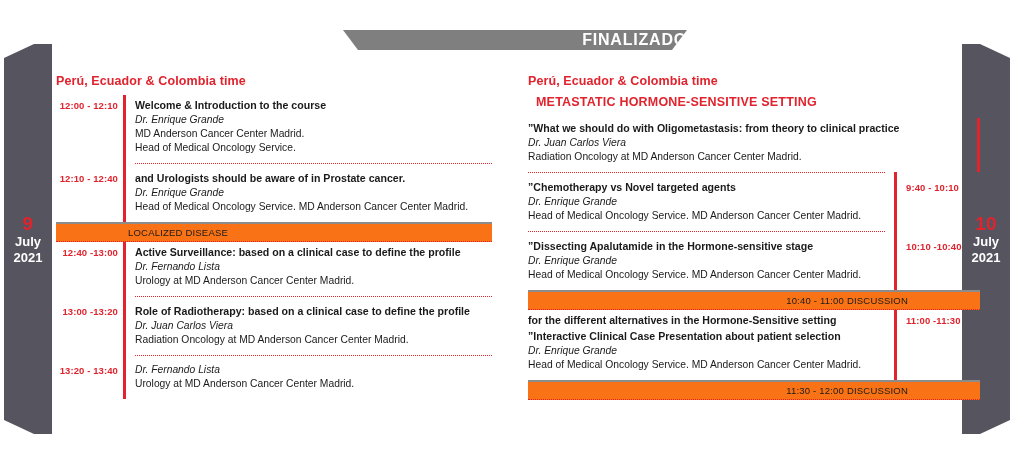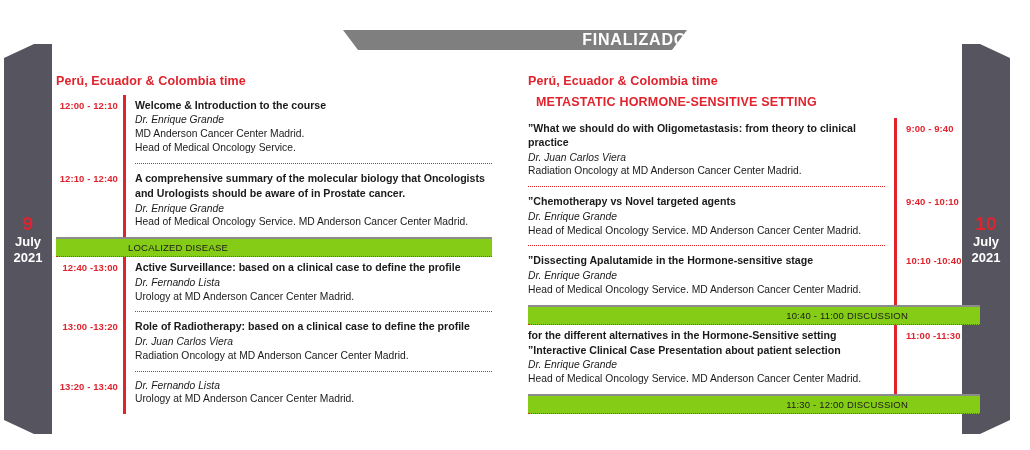--- a/index.html
+++ b/index.html
@@ -83,21 +83,21 @@
   .aff{
     font-size:10.3px;color:#1a1a1a;line-height:1.35;margin:0;
   }
 
   .sep{
     border-top:1px dotted #e1232e;height:0;margin:0;
   }
 
   
   .band{
-    background:#84cc16;border-top:2px solid #8c8c8c;border-bottom:1px dotted #e1232e;
+    background:#f97316;border-top:2px solid #8c8c8c;border-bottom:1px dotted #e1232e;
     height:17px;display:flex;align-items:center;
   }
   .band span{font-size:9.5px;color:#1a1a1a;letter-spacing:.2px;}
   .band.left-band span{padding-left:72px;}
   .band.right-band{justify-content:flex-end;}
   .band.right-band span{padding-right:72px;}
 </style>
 </head>
 <body>
 
@@ -139,21 +139,20 @@
       <div class="bar"></div>
       <div class="body" style="padding:0 0 0 9px;">
         <div class="sep"></div>
       </div>
     </div>
 
     <div class="row">
       <div class="time">12:10 - 12:40</div>
       <div class="bar"></div>
       <div class="body">
-        <p class="ttl">A comprehensive summary of the molecular biology that Oncologists</p>
         <p class="ttl">and Urologists should be aware of in Prostate cancer.</p>
         <p class="spk">Dr. Enrique Grande</p>
         <p class="aff">Head of Medical Oncology Service. MD Anderson Cancer Center Madrid.</p>
       </div>
     </div>
 
     <div class="band left-band">
       <span>LOCALIZED DISEASE</span>
     </div>
 
@@ -209,21 +208,20 @@
     <div class="tz-head">Perú, Ecuador &amp; Colombia time</div>
     <div class="section-head">METASTATIC HORMONE-SENSITIVE SETTING</div>
 
     <div class="row rtl">
       <div class="body">
         <p class="ttl">”What we should do with Oligometastasis: from theory to clinical practice</p>
         <p class="spk">Dr. Juan Carlos Viera</p>
         <p class="aff">Radiation Oncology at MD Anderson Cancer Center Madrid.</p>
       </div>
       <div class="bar"></div>
-      <div class="time">9:00 - 9:40</div>
     </div>
 
     <div class="row rtl">
       <div class="body" style="padding:0 9px 0 0;">
         <div class="sep"></div>
       </div>
       <div class="bar"></div>
       <div class="time"></div>
     </div>
 

